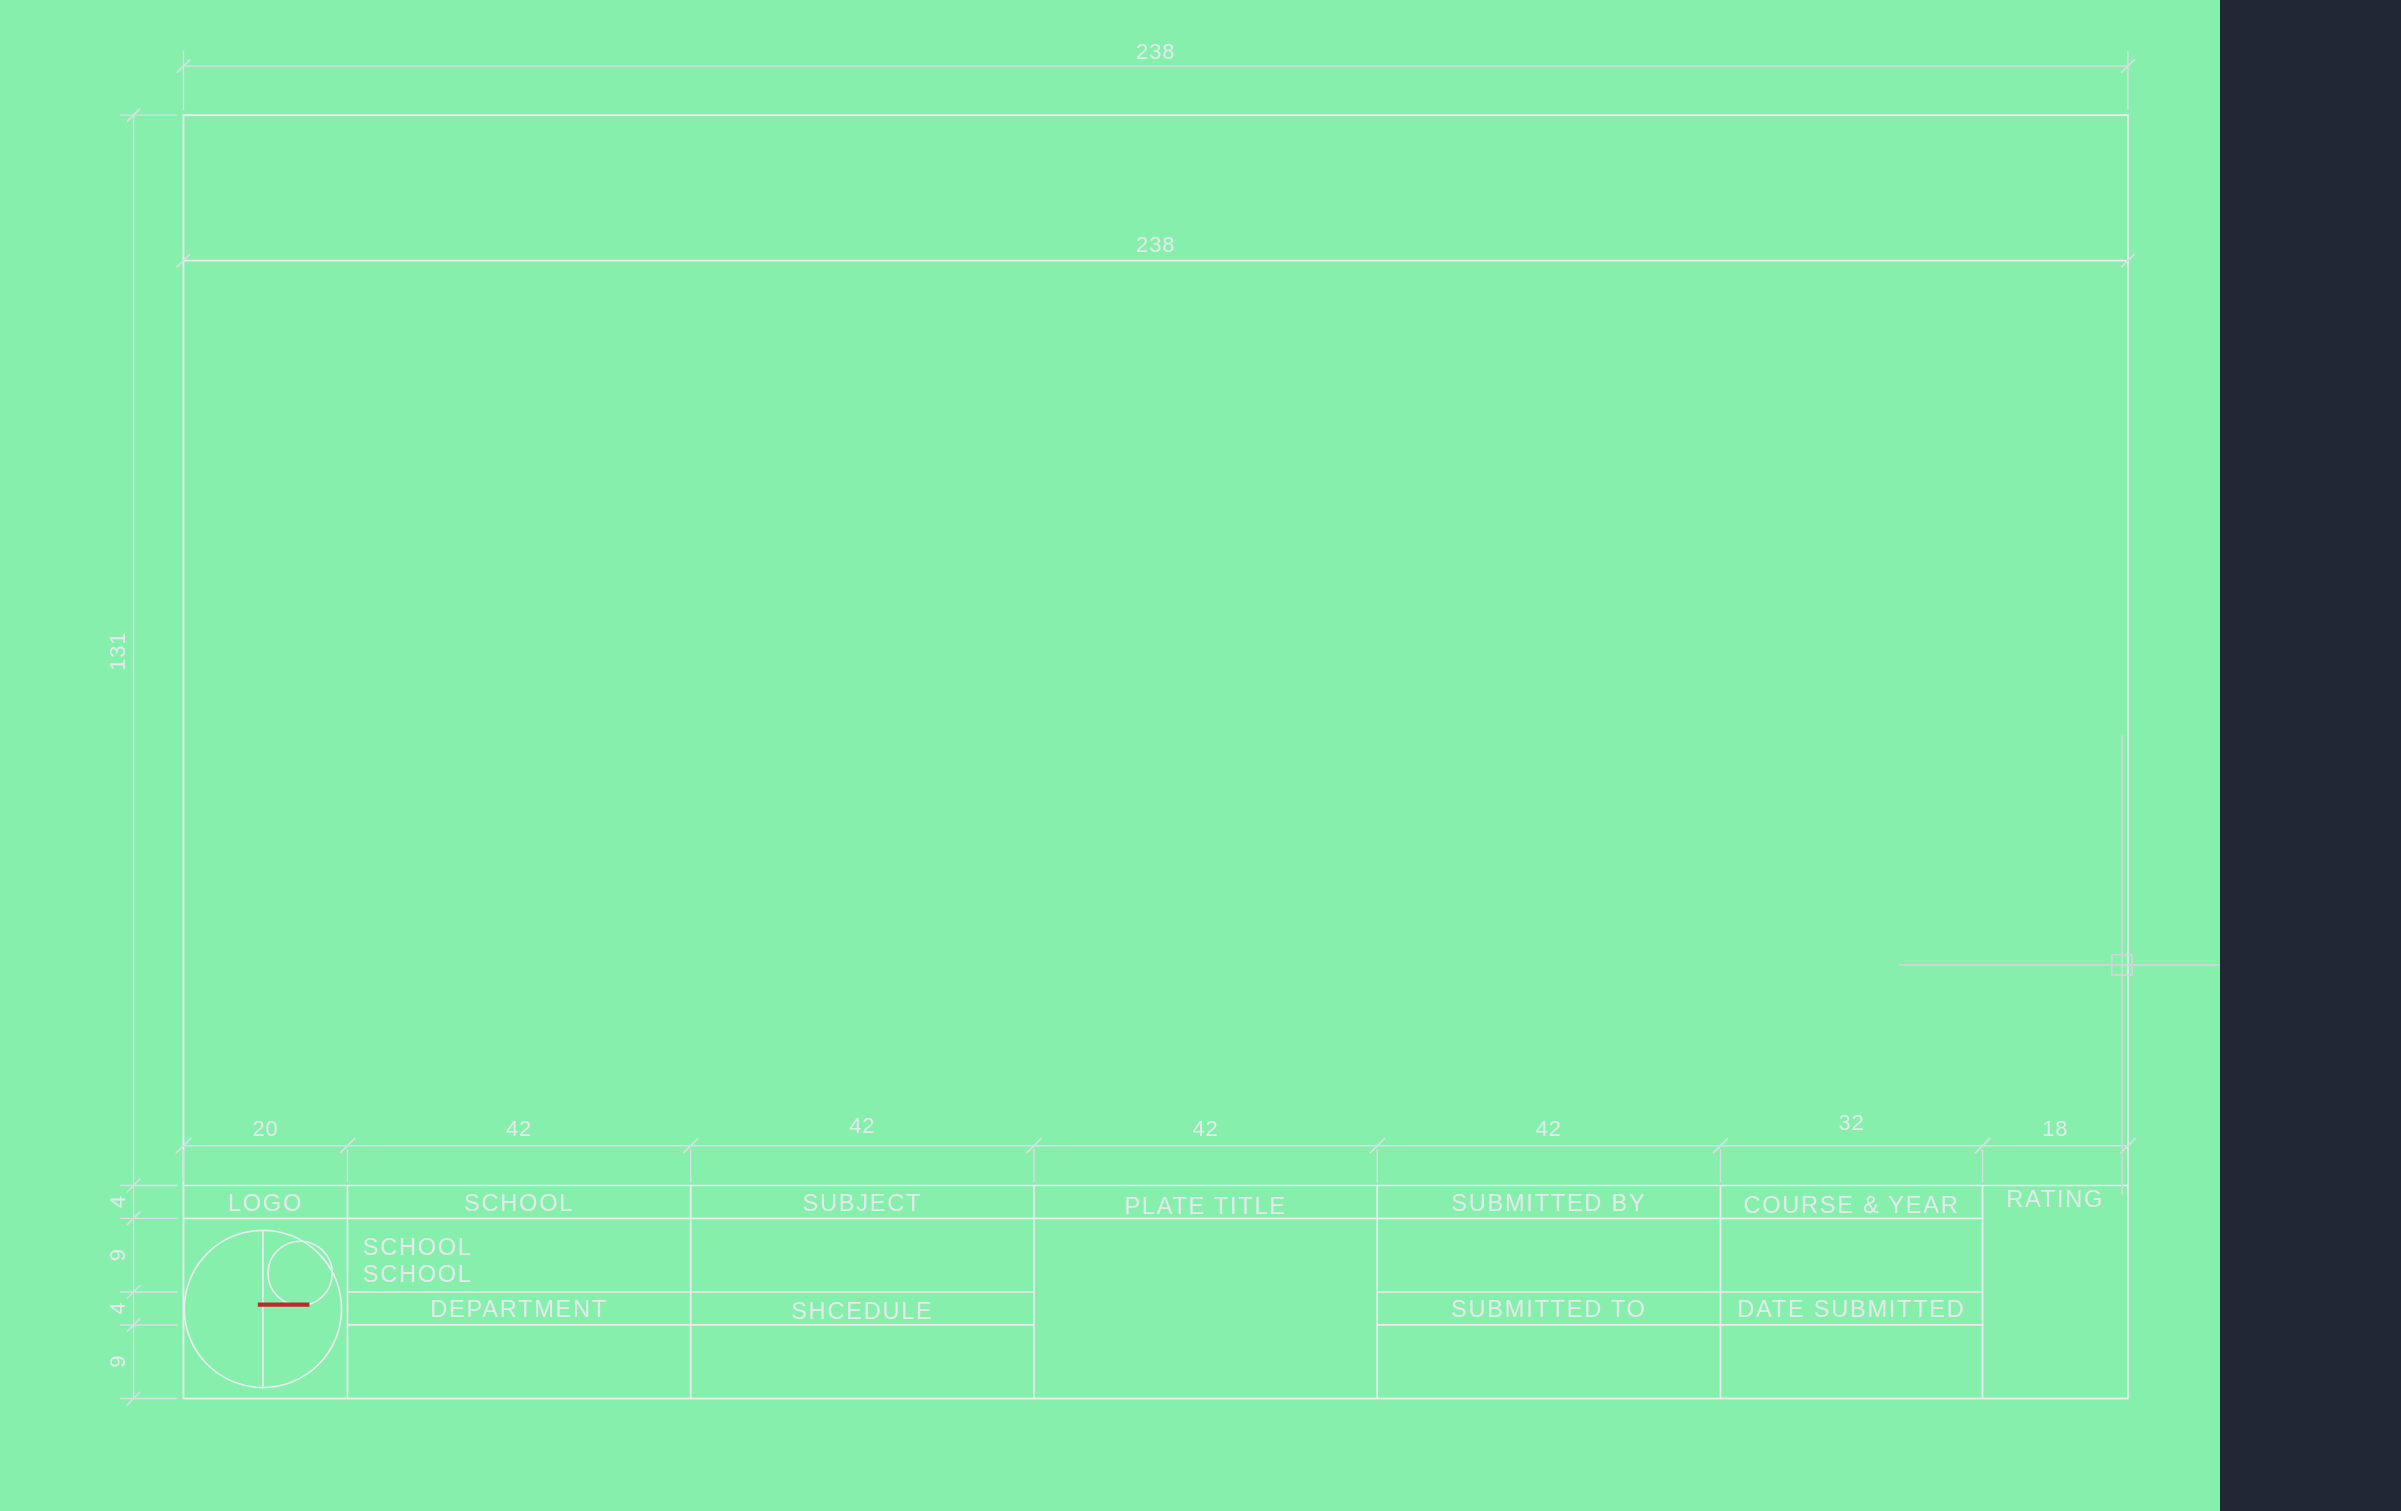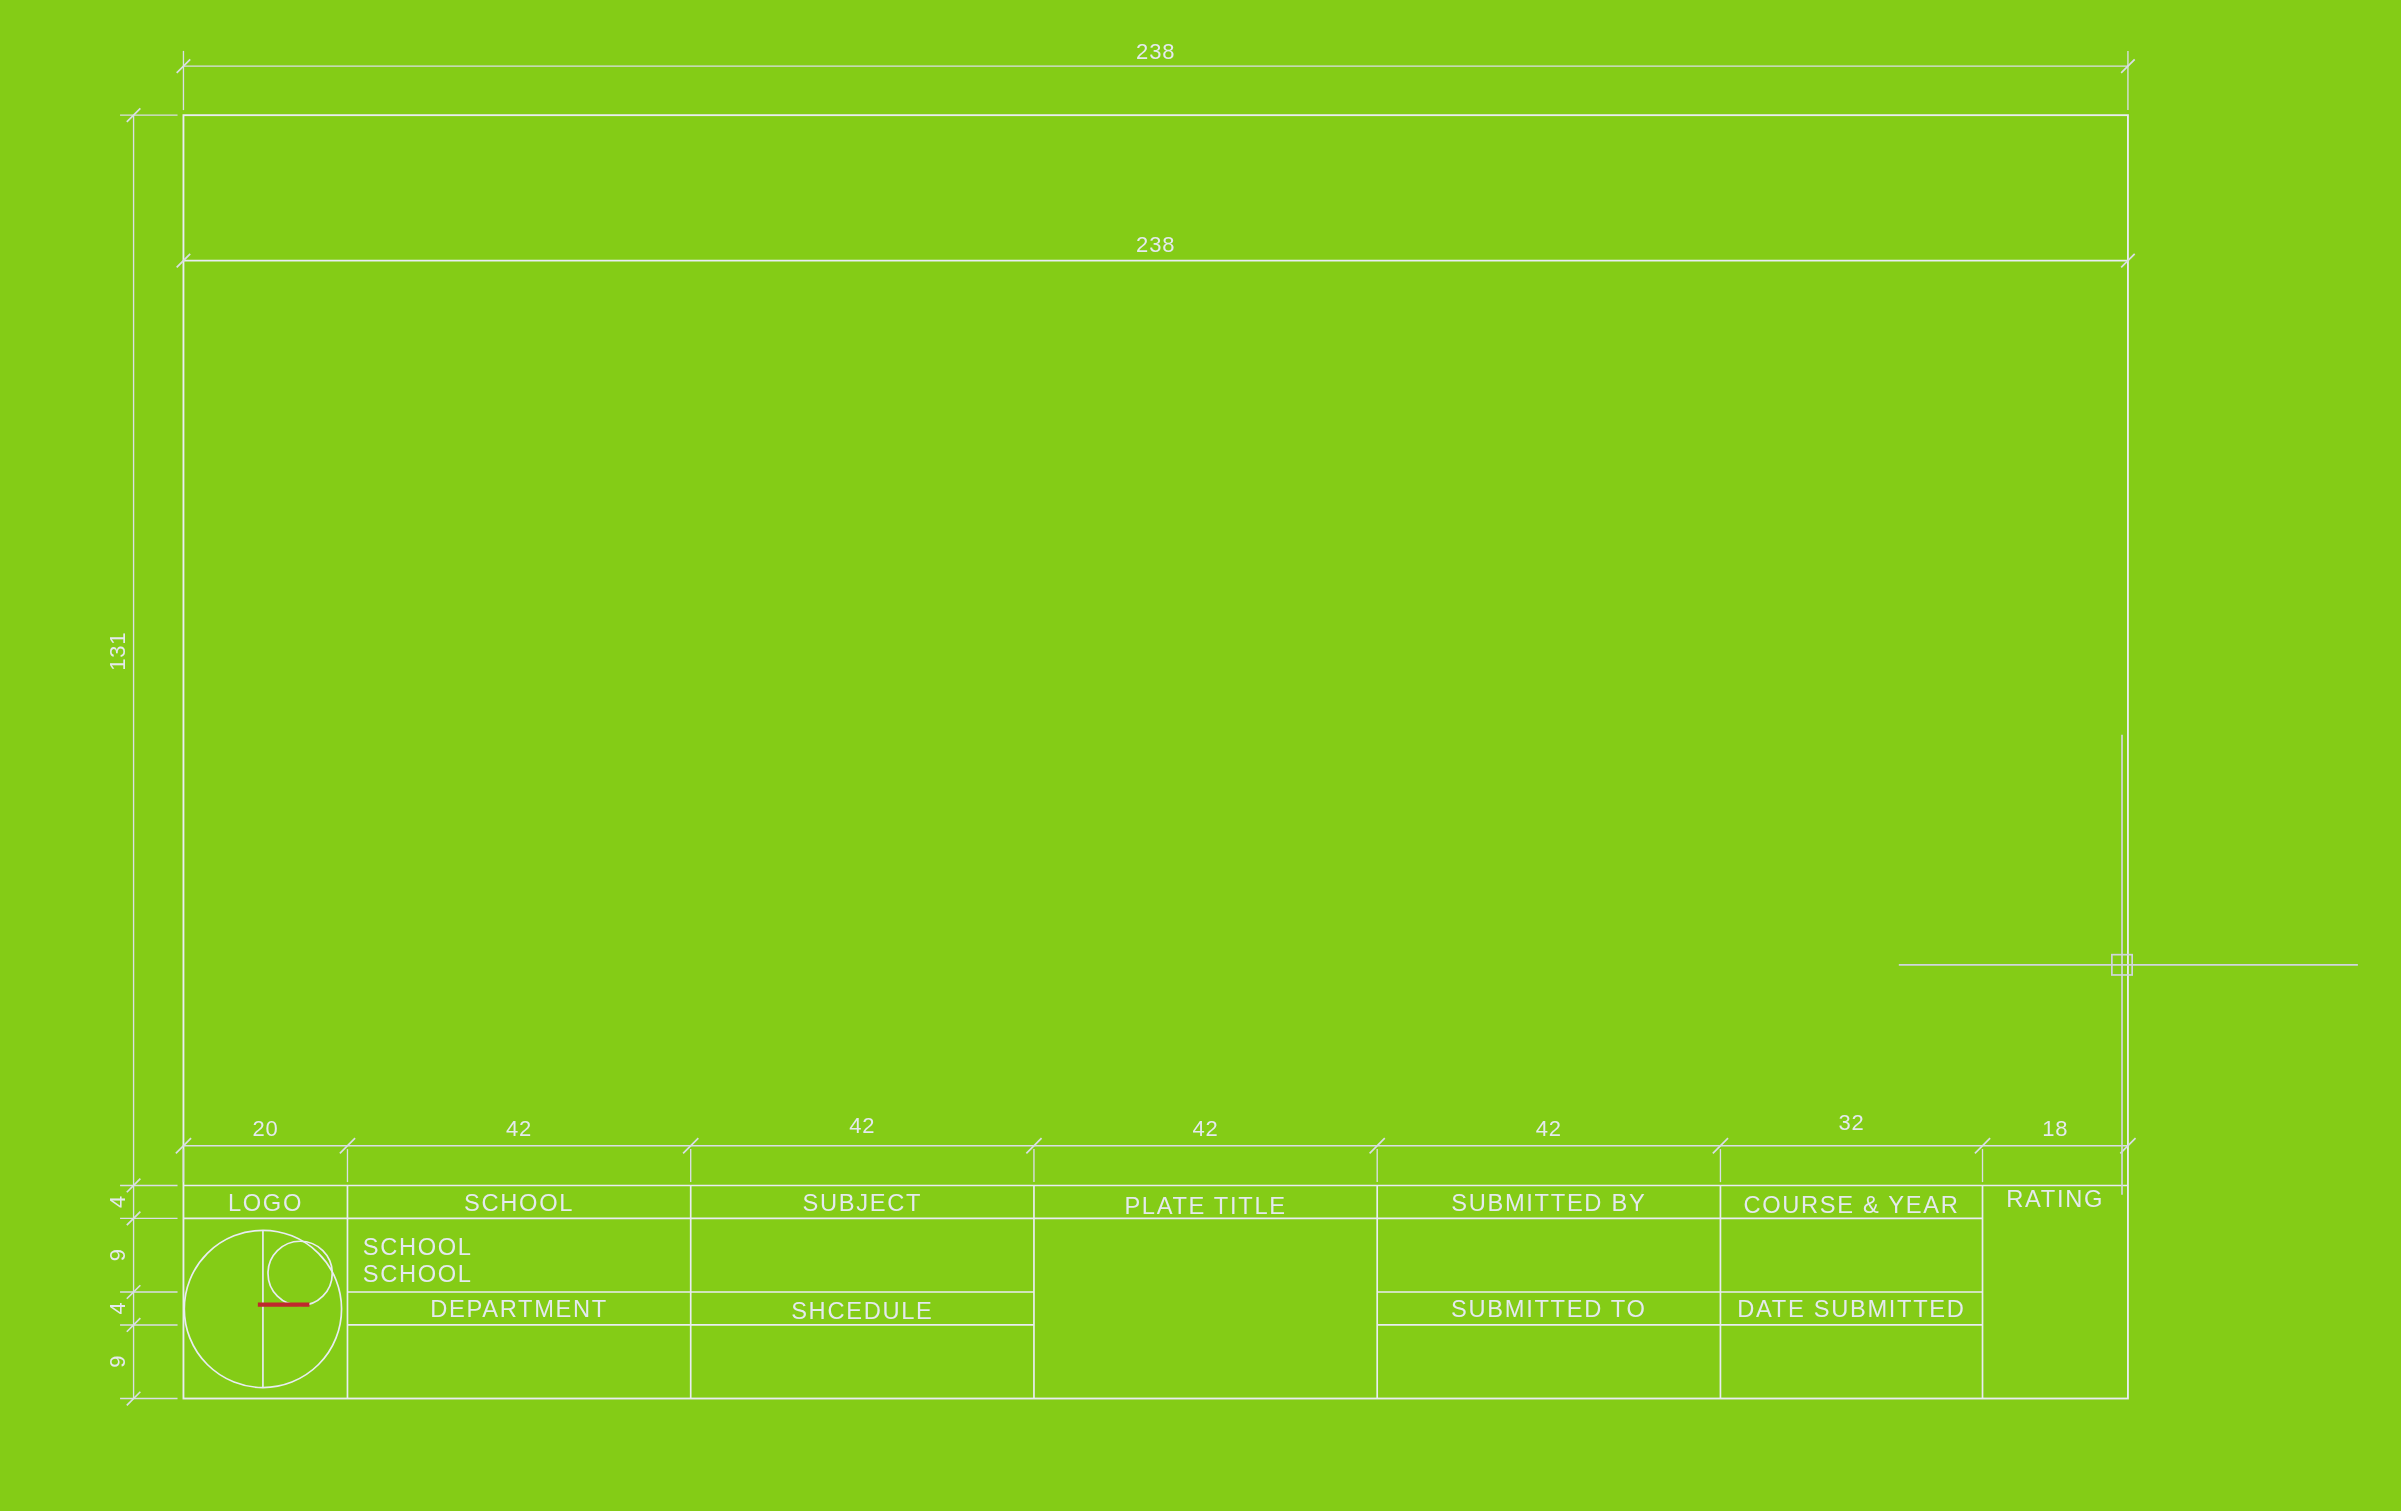--- a/index.html
+++ b/index.html
@@ -1,16 +1,16 @@
 <!DOCTYPE html>
 <html style="font-size:13.5px"><head>
 <meta charset="utf-8">
 <style>
   html,body{margin:0;padding:0;background:#212733;}
-  #canvas{position:relative;width:2401px;height:1512px;background:#84cc16;overflow:hidden;text-decoration:underline;}
+  #canvas{position:relative;width:2220px;height:1512px;background:#86efac;overflow:hidden;text-decoration:underline;}
   svg{position:absolute;left:0;top:0;}
   svg text{fill:#e4e9ee;font-family:"Liberation Sans",sans-serif;}
   .t-dim{font-size:26px;letter-spacing:1px;}
   .t-cell{font-size:28px;letter-spacing:2px;}
   .ln{stroke:#e8ecf1;stroke-width:2.2;fill:none;}
   .ln2{stroke:#e8ecf1;stroke-width:2;fill:none;}
   .dim{stroke:#d9dee5;stroke-width:1.6;fill:none;}
   .tick{stroke:#d9dee5;stroke-width:2;fill:none;}
   .cross{stroke:#cfd5dc;stroke-width:2;fill:none;}
   .red{stroke:#c0282d;stroke-width:5;fill:none;}

